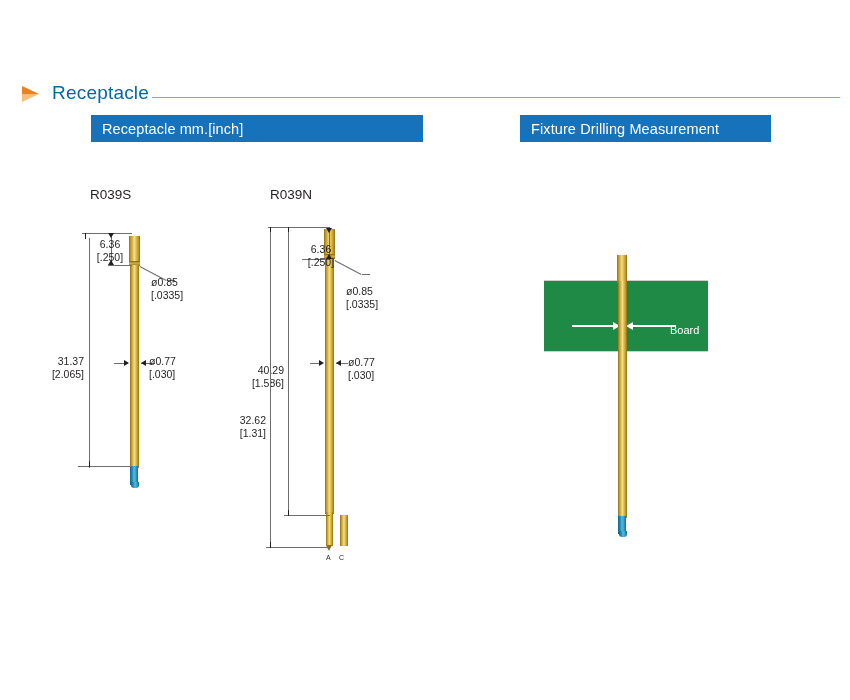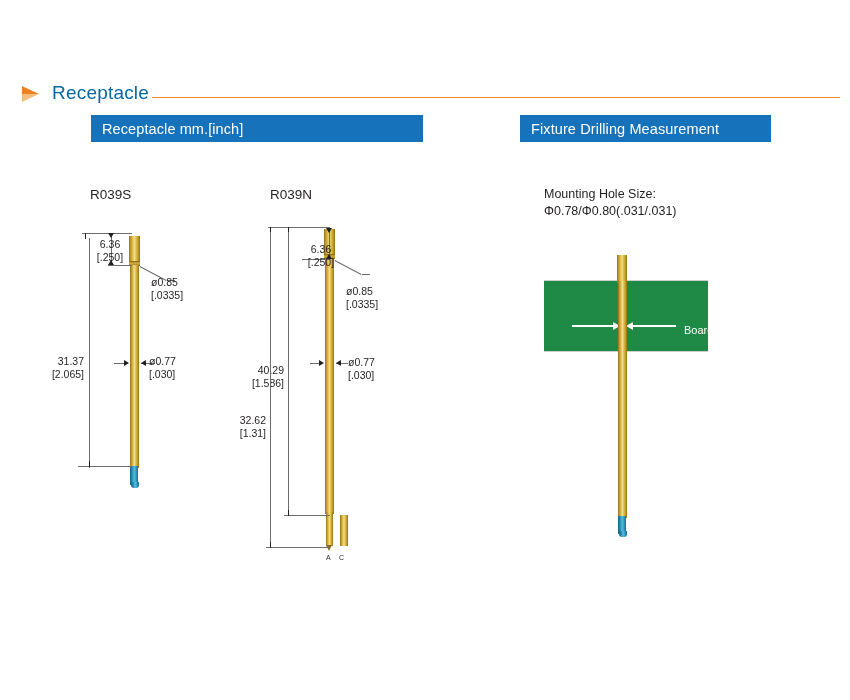--- a/index.html
+++ b/index.html
@@ -230,31 +230,27 @@
   <div class="abs hline" style="left:96px;top:363px;width:12px;"></div>
   <div class="abs arr-l" style="left:96px;top:360px;"></div>
   <div class="abs dim rightal" style="left:108px;top:356px;width:56px;">
     <span>ø0.77</span><br>
     <span>[.030]</span>
   </div>
 </div>
 
 <div class="abs" style="left:520px;top:0;width:330px;height:700px;">
 
-  <div class="abs" id="mount-hole-text" style="left:24px;top:186px;">
-    <span>Mounting Hole Size:</span><br>
-    <span>Φ0.78/Φ0.80(.031/.031)</span>
-  </div>
 
   <div class="abs" id="board-rect" style="left:24px;top:280px;width:164px;height:70px;"></div>
 
   <div class="abs warr" style="left:52px;top:325px;width:44px;"></div>
   <div class="abs warr-head-r" style="left:93px;top:322px;"></div>
   <div class="abs warr" style="left:112px;top:325px;width:44px;"></div>
   <div class="abs warr-head-l" style="left:106px;top:322px;"></div>
 
-  <div class="abs" id="board-label" style="left:150px;top:324px;margin-left:14px;">Board</div>
+  <div class="abs" id="board-label" style="left:150px;top:324px;">Board</div>
 
   <div class="abs pin-shaft" style="left:97px;top:255px;width:10px;height:28px;"></div>
   <div class="abs pin-shaft" style="left:98px;top:281px;width:9px;height:237px;"></div>
   <div class="abs pin-tip-blue" style="left:98px;top:516px;width:8px;height:18px;"></div>
   <div class="abs pin-tip-blue" style="left:99px;top:531px;width:8px;height:6px;border-radius:0 0 3px 3px;"></div>
 </div>
 
 </body></html>

